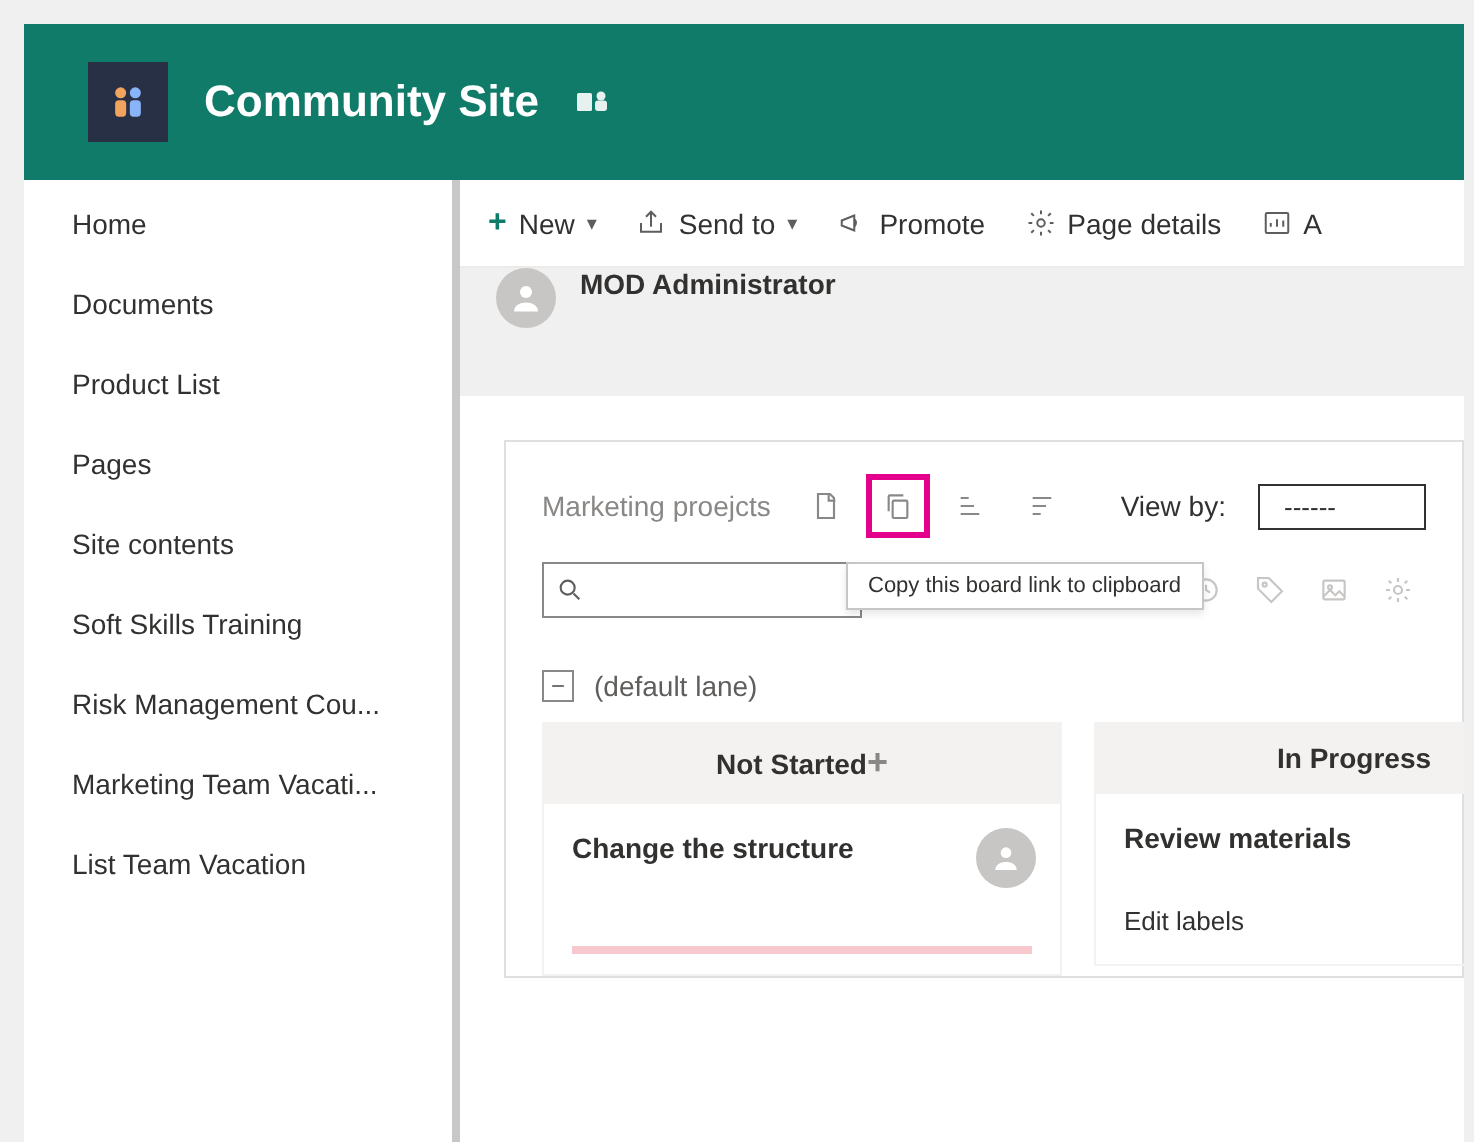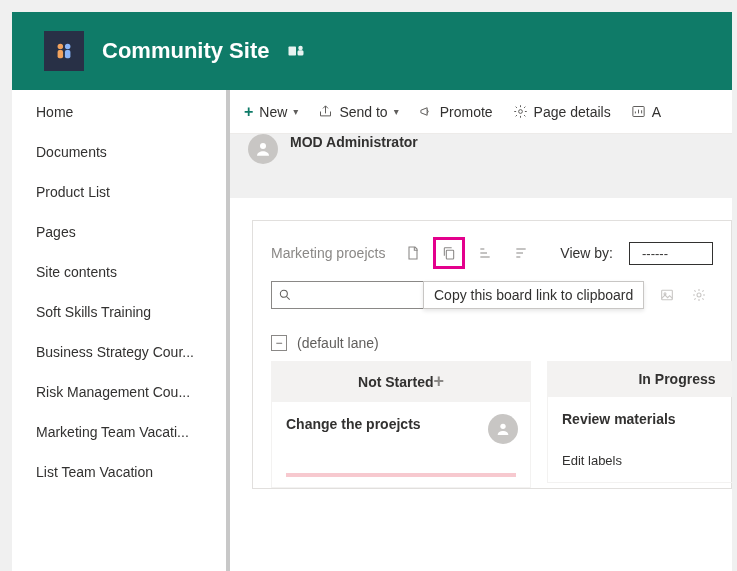--- a/index.html
+++ b/index.html
@@ -64,21 +64,21 @@
   .search-row { display:flex; align-items:center; gap:16px; margin-top:14px; }
   .search-box {
     display:flex; align-items:center; gap:6px;
     border:1px solid #8a8886; width:160px; height:28px; padding:0 6px;
   }
   .search-box input { border:0; outline:0; font-size:13px; width:100%; }
   .faded-tools { display:flex; gap:16px; color:#c8c6c4; margin-left:auto; padding-right:6px; }
   .tooltip {
     position:absolute; top:60px; left:170px;
     background:#fff; border:1px solid #c8c6c4;
-    font-size:14px; color:#323130; padding:5px 10px;
+    font-size:11px; color:#323130; padding:5px 10px;
     box-shadow:0 2px 4px rgba(0,0,0,.1);
     white-space:nowrap;
   }
   .lanes { margin-top:26px; }
   .lane-head { display:flex; align-items:center; gap:10px; font-size:14px; color:#605e5c; margin-bottom:10px; }
   .collapse { width:16px; height:16px; border:1px solid #8a8886; display:flex; align-items:center; justify-content:center; font-size:12px; line-height:1; cursor:pointer; }
   .cols { display:flex; gap:16px; }
   .col { flex:1; min-width:260px; }
   .col-head {
     background:#f3f2f1; padding:10px 14px; font-size:14px; color:#323130;
@@ -119,21 +119,20 @@
   </div>
 
   <div class="body-row">
     <div class="sidebar">
       <div class="nav-item">Home</div>
       <div class="nav-item">Documents</div>
       <div class="nav-item">Product List</div>
       <div class="nav-item">Pages</div>
       <div class="nav-item">Site contents</div>
       <div class="nav-item">Soft Skills Training</div>
-      <div class="nav-item">Business Strategy Cour...</div>
       <div class="nav-item">Risk Management Cou...</div>
       <div class="nav-item">Marketing Team Vacati...</div>
       <div class="nav-item">List Team Vacation</div>
     </div>
 
     <div class="main">
       <div class="cmdbar">
         <div class="cmd">
           <span class="plus">+</span>
           <span>New</span>
@@ -273,21 +272,21 @@
               <span class="collapse">−</span>
               <span>(default lane)</span>
             </div>
             <div class="cols">
               <div class="col">
                 <div class="col-head">
                   <span>Not Started</span>
                   <span class="col-add">+</span>
                 </div>
                 <div class="card">
-                  <div class="card-title">Change the proejcts</div>
+                  <div class="card-title">Change the structure</div>
                   <div class="avatar card-avatar">
                     <svg width="16" height="16" viewBox="0 0 24 24" fill="#fff">
                         <circle cx="12" cy="8" r="4"></circle>
                         <path d="M4 21c0-4 4-6 8-6s8 2 8 6z"></path>
                       </svg>
                   </div>
                   <div class="card-bar"></div>
                 </div>
               </div>
               <div class="col">

